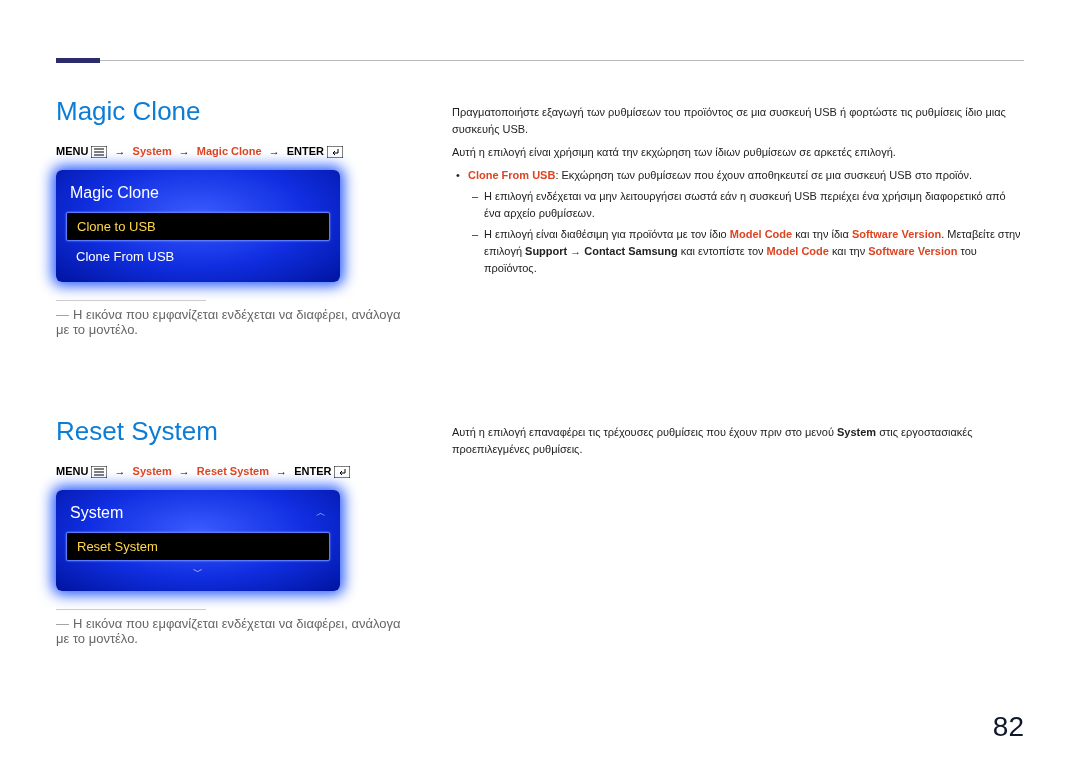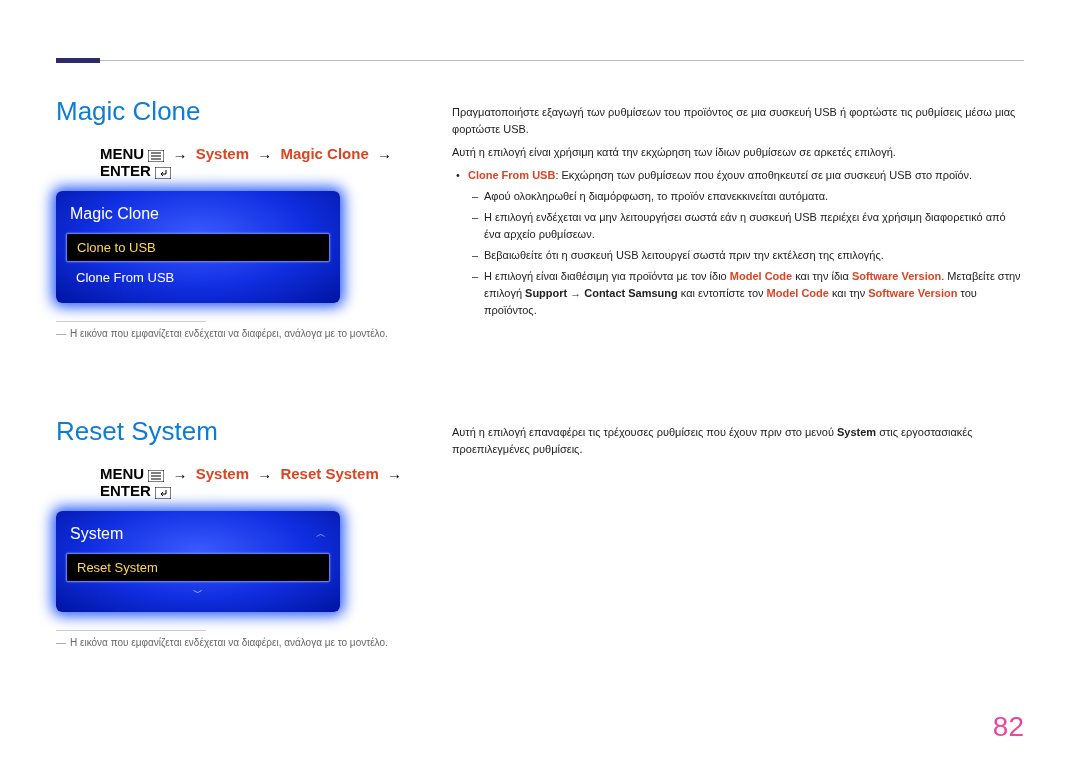--- a/index.html
+++ b/index.html
@@ -26,42 +26,41 @@
     left: 56px;
     width: 44px;
     height: 5px;
     background: #2c2c6c;
   }
   .page-num {
     position: absolute;
     bottom: 20px;
     right: 56px;
     font-size: 28px;
-    color: #ec4899;
+    color: #0f172a;
     font-weight: 300;
   }
 
   
   .section {
     position: absolute;
     left: 56px;
     width: 360px;
   }
   .sec-title {
     font-size: 26px;
     color: #0b7dd6;
     font-weight: 400;
     margin-bottom: 18px;
   }
   .breadcrumb {
-    font-size: 15px;
+    font-size: 11px;
     font-weight: bold;
     margin-bottom: 12px;
     color: #000;
-    margin-left: 44px;
   }
   .breadcrumb .red { color: #d42; font-weight: bold; }
   .breadcrumb .arrow { margin: 0 4px; font-weight: normal; }
 
   
   .osd {
     width: 284px;
     border-radius: 6px;
     background: radial-gradient(ellipse at 50% 40%, #3a5bff 0%, #102ee0 55%, #0014a0 100%);
     box-shadow: 0 0 14px 4px #295cff;
@@ -97,21 +96,21 @@
     padding:2px 0;
   }
 
   .thin-rule {
     border:none;
     border-top:1px solid #ccc;
     width: 150px;
     margin: 6px 0 6px 0;
   }
   .footnote {
-    font-size: 10px;
+    font-size: 13px;
     color: #666;
   }
   .footnote .dash { margin-right:4px; color:#999;}
 
   
   .rightcol {
     position: absolute;
     left: 452px;
     right: 56px;
     font-size: 11px;
@@ -166,29 +165,27 @@
     </div>
     <div class="osd-item selected">Clone to USB</div>
     <div class="osd-item">Clone From USB</div>
   </div>
 
   <hr class="thin-rule">
   <div class="footnote"><span class="dash">―</span><span>Η εικόνα που εμφανίζεται ενδέχεται να διαφέρει, ανάλογα με το μοντέλο.</span></div>
 </div>
 
 <div class="rightcol" style="top:104px">
-  <p>Πραγματοποιήστε εξαγωγή των ρυθμίσεων του προϊόντος σε μια συσκευή USB ή φορτώστε τις ρυθμίσεις μέσω μιας φορτώστε USB.</p>
+  <p>Πραγματοποιήστε εξαγωγή των ρυθμίσεων του προϊόντος σε μια συσκευή USB ή φορτώστε τις ρυθμίσεις ίδιο μιας συσκευής USB.</p>
   <p>Αυτή η επιλογή είναι χρήσιμη κατά την εκχώρηση των ίδιων ρυθμίσεων σε αρκετές επιλογή.</p>
   <ul>
     <li>
       <span class="red-strong">Clone From USB</span><span>: Εκχώρηση των ρυθμίσεων που έχουν αποθηκευτεί σε μια συσκευή USB στο προϊόν.</span>
       <ul>
-        <li>Αφού ολοκληρωθεί η διαμόρφωση, το προϊόν επανεκκινείται αυτόματα.</li>
         <li>Η επιλογή ενδέχεται να μην λειτουργήσει σωστά εάν η συσκευή USB περιέχει ένα χρήσιμη διαφορετικό από ένα αρχείο ρυθμίσεων.</li>
-        <li>Βεβαιωθείτε ότι η συσκευή USB λειτουργεί σωστά πριν την εκτέλεση της επιλογής.</li>
         <li>
           <span>Η επιλογή είναι διαθέσιμη για προϊόντα με τον ίδιο </span><span class="red-strong">Model Code</span><span> και την ίδια </span><span class="red-strong">Software Version</span><span>. Μεταβείτε στην επιλογή </span><span class="bold">Support</span><span class="arrow-inline">→</span><span class="bold">Contact Samsung</span><span> και εντοπίστε τον </span><span class="red-strong">Model Code</span><span> και την </span><span class="red-strong">Software Version</span><span> του προϊόντος.</span>
         </li>
       </ul>
     </li>
   </ul>
 </div>
 
 <div class="section" style="top:416px">
   <div class="sec-title">Reset System</div>

